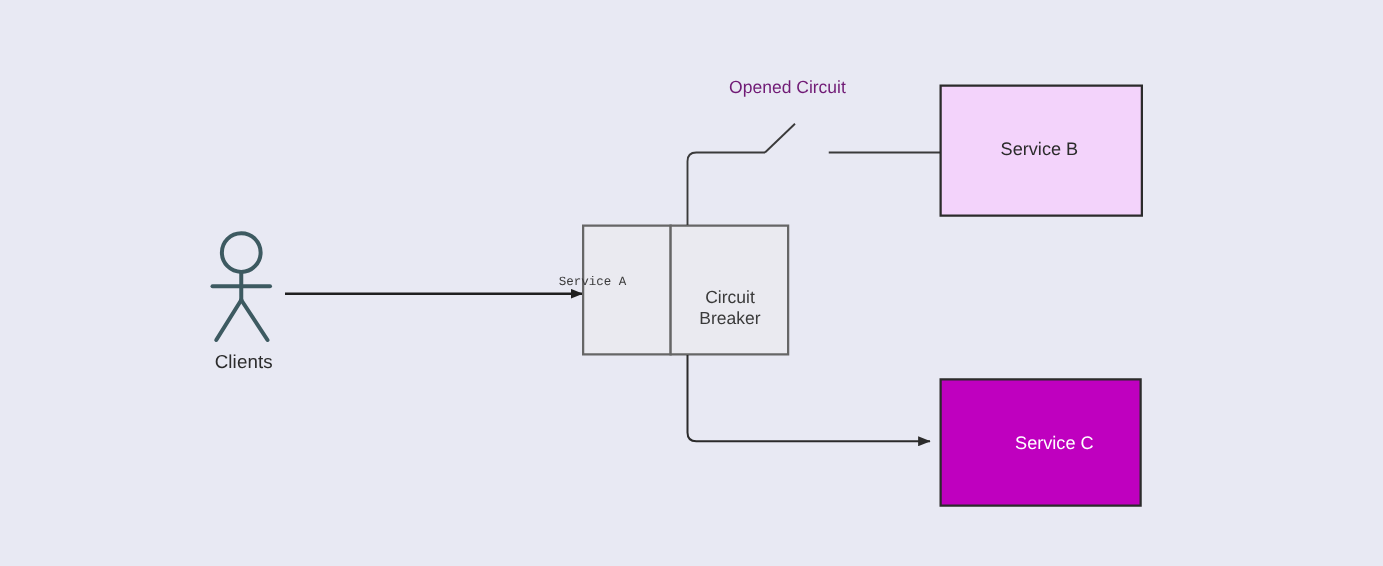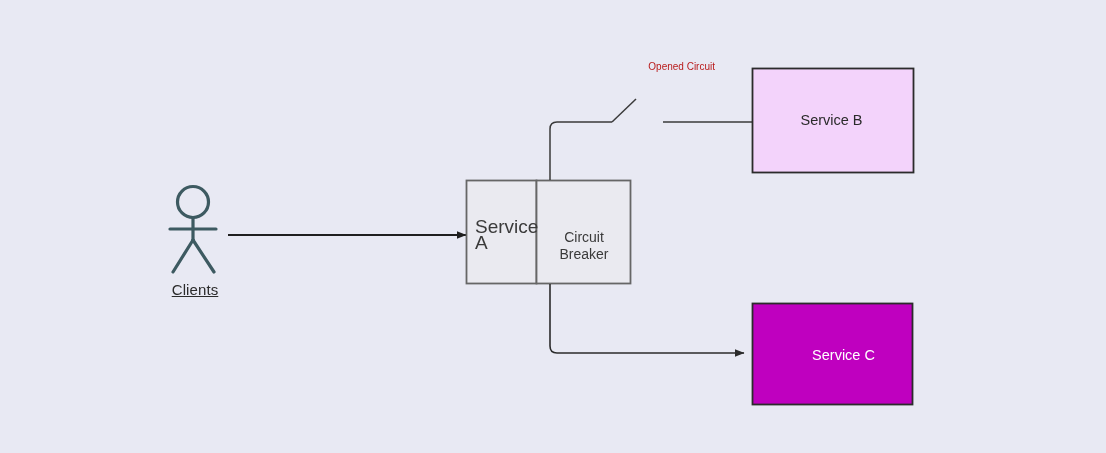--- a/index.html
+++ b/index.html
@@ -34,31 +34,31 @@
   }
   
   #clients-label {
     left: 150px;
     top: 281px;
     width: 90px;
     text-align: center;
     font-size: 15px;
     color: #2b2b2b;
     letter-spacing: 0.1px;
-    text-decoration: underline;
   }
   
   #service-a-label {
-    left: 475px;
+    left: 447px;
     top: 219px;
     width: 58px;
     text-align: left;
-    font-size: 19px;
+    font-size: 10px;
     line-height: 16px;
     color: #3a3a3a;
+    font-family: Liberation Mono, monospace;
   }
   
   #circuit-breaker-label {
     left: 540px;
     top: 229px;
     width: 88px;
     text-align: center;
     font-size: 14px;
     line-height: 17px;
     color: #3a3a3a;
@@ -76,23 +76,23 @@
     top: 347px;
     width: 183px;
     text-align: center;
     font-size: 14.5px;
     color: #ffffff;
   }
   #opened-circuit-label {
     left: 545px;
     top: 61px;
     width: 170px;
-    text-align: right;
-    font-size: 10px;
-    color: #b91c1c;
+    text-align: center;
+    font-size: 14px;
+    color: #701a75;
   }
 </style>
 </head>
 <body>
 
 <div id="canvas">
 
   <svg id="diagram-svg" viewBox="0 0 1106 453" xmlns="http://www.w3.org/2000/svg">
 
     <defs>

